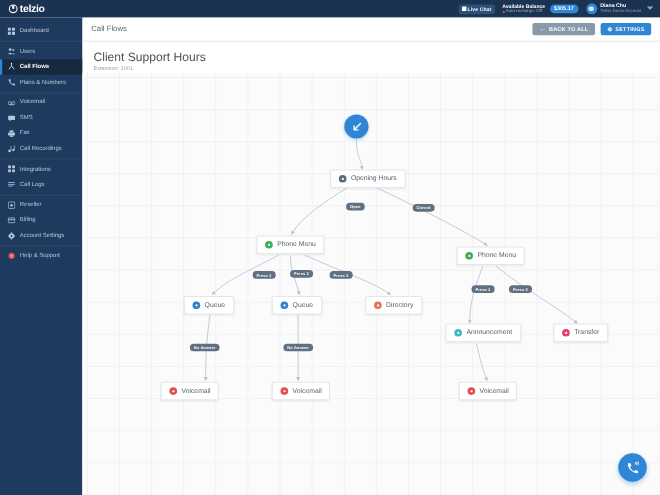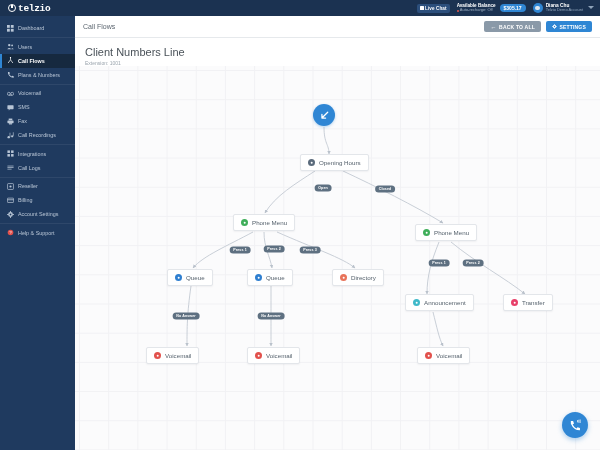--- a/index.html
+++ b/index.html
@@ -21,21 +21,21 @@
     padding-left: 8px; color: #fff;
   }
   .brand-mark {
     width: 8px; height: 8px; border-radius: 50%;
     border: 1.4px solid #fff; margin-right: 2px; position: relative; flex: 0 0 auto;
   }
   .brand-mark::after {
     content: ""; position: absolute; left: 2px; top: 0px;
     width: 1.5px; height: 3px; background: #fff;
   }
-  .brand-text { font-size: 9.5px; font-weight: bold; letter-spacing: -0.3px; font-family: Liberation Mono, monospace; }
+  .brand-text { font-size: 9.5px; font-weight: bold; letter-spacing: -0.3px; }
   .topbar-spacer { flex: 1; }
   .topbar-right { display: flex; align-items: center; height: 16px; padding-right: 6px; gap: 7px; }
 
   .livechat {
     background: #2c4f7c; border-radius: 2px; height: 9px;
     display: flex; align-items: center; padding: 0 3px; gap: 1.5px;
   }
   .livechat .chat-ico {
     width: 4px; height: 3.5px; background: #fff; border-radius: 0.5px; display: block;
   }
@@ -374,21 +374,21 @@
               <rect x="4.3" y="8.1" width="1.4" height="1.6" fill="#ffffff"></rect>
               <rect x="0.3" y="4.3" width="1.6" height="1.4" fill="#ffffff"></rect>
               <rect x="8.1" y="4.3" width="1.6" height="1.4" fill="#ffffff"></rect>
             </svg>
           </span>
         <span>SETTINGS</span>
       </div>
     </div>
 
     <div class="titlebar">
-      <div class="page-title">Client Numbers Line</div>
+      <div class="page-title">Client Support Hours</div>
       <div class="page-sub">Extension: 1001</div>
     </div>
 
     <div class="canvas">
 
       <svg class="edges" viewBox="0 0 525 384">
         <defs>
           <marker id="ah" markerWidth="5" markerHeight="5" refX="3.6" refY="2" orient="auto">
             <path d="M0,0 L4,2 L0,4 Z" fill="#b9c1cb"></path>
           </marker>

